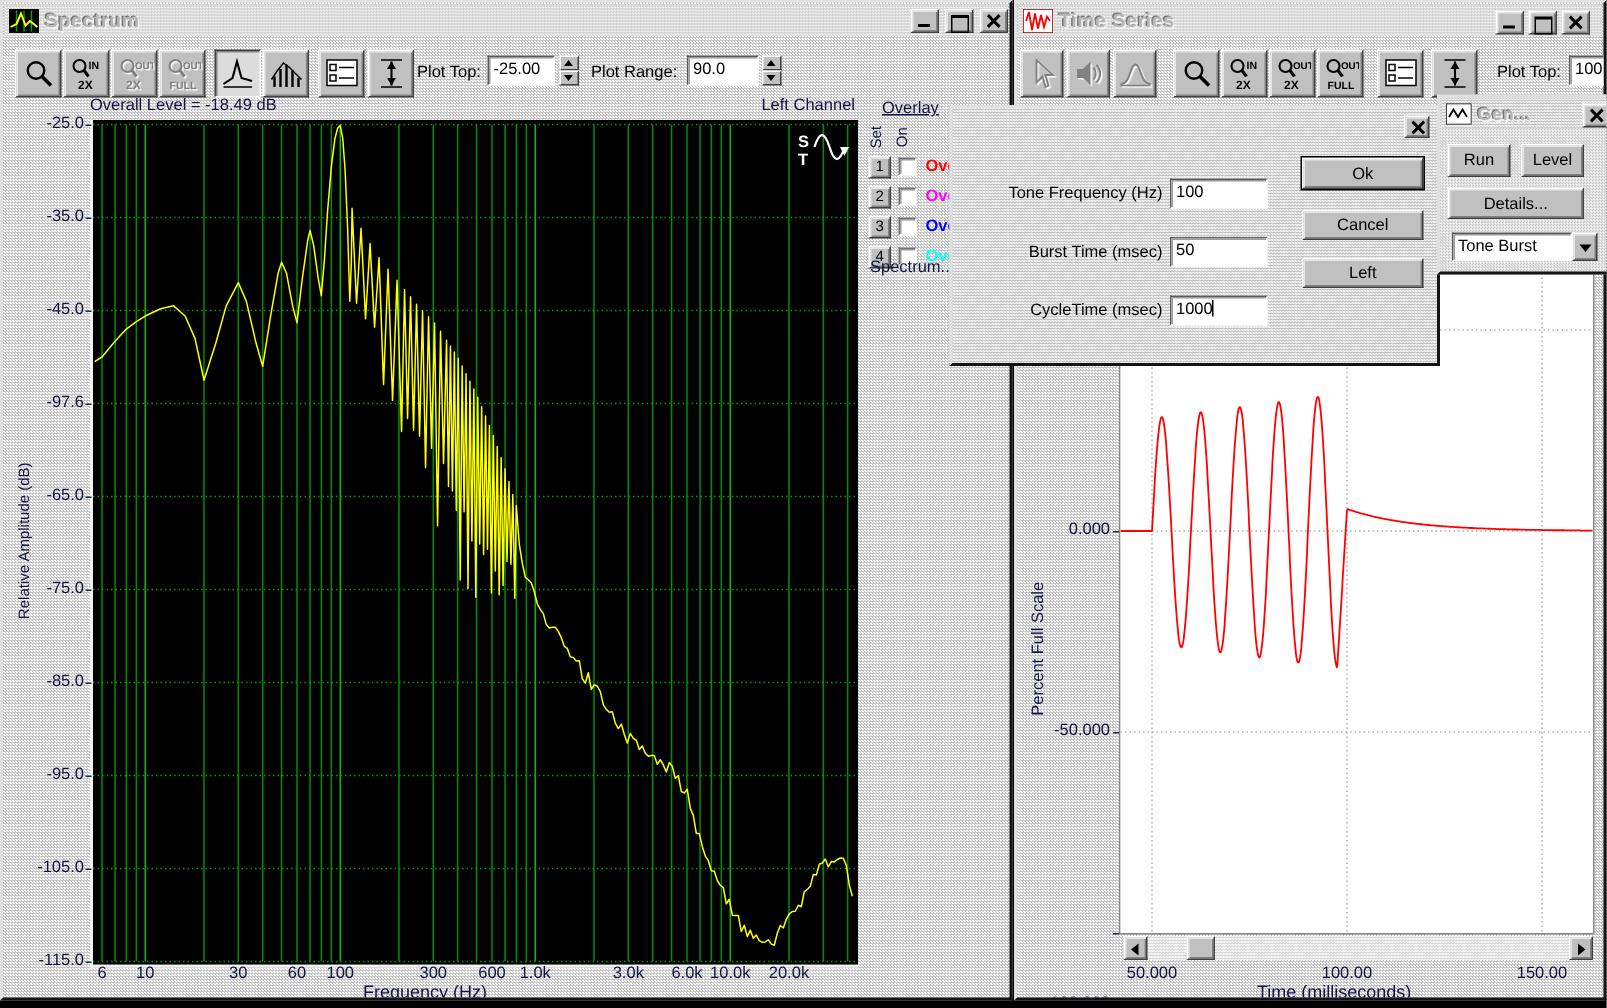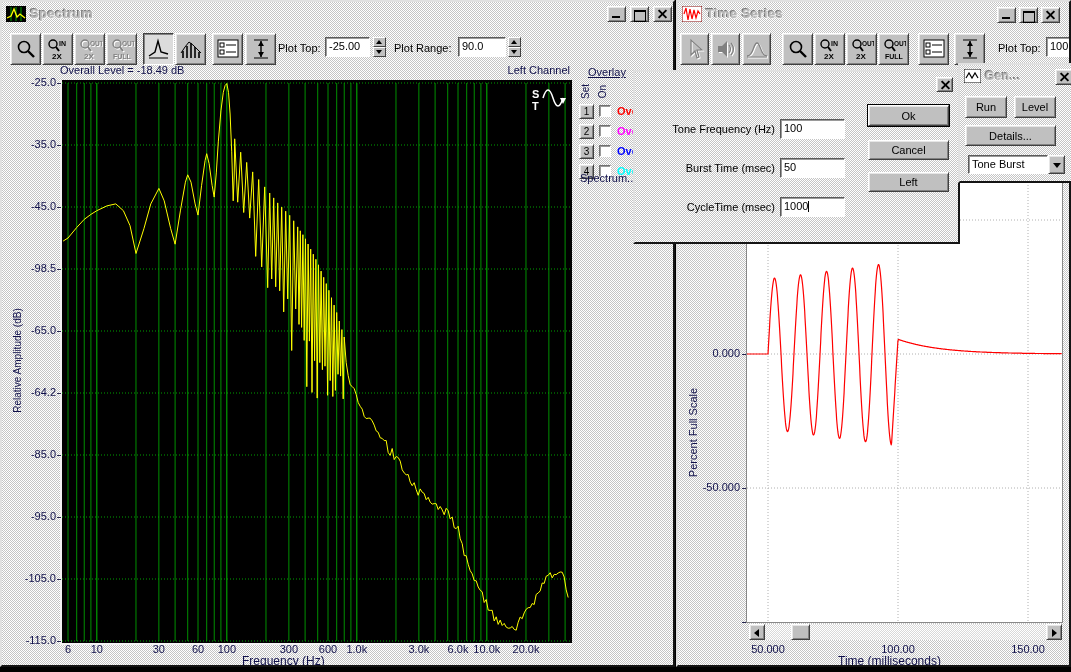--- a/index.html
+++ b/index.html
@@ -209,23 +209,23 @@
       <text x="3" y="24" font-size="11" font-weight="bold" fill="#fff">T</text>
       <path d="M14 12 q5 -16 10 0 q5 16 10 0" fill="none" stroke="#fff" stroke-width="1.5"></path>
       <polygon points="34,12 31,18 37,18" fill="#fff" transform="rotate(180 34 15)"></polygon>
     </svg>
 
   <div class="vtext" style="left:-64px;top:352px;width:160px;height:13px">Relative Amplitude (dB)</div>
   <div id="spec-ylabels">
       <div class="tick-label" style="left: 4px; top: 74px; width: 50px; text-align: right;">-25.0</div>
       <div class="tick-label" style="left: 4px; top: 136px; width: 50px; text-align: right;">-35.0</div>
       <div class="tick-label" style="left: 4px; top: 198px; width: 50px; text-align: right;">-45.0</div>
-      <div class="tick-label" style="left: 4px; top: 260px; width: 50px; text-align: right;">-98.5</div>
+      <div class="tick-label" style="left: 4px; top: 260px; width: 50px; text-align: right;">-97.6</div>
       <div class="tick-label" style="left: 4px; top: 322px; width: 50px; text-align: right;">-65.0</div>
-      <div class="tick-label" style="left: 4px; top: 384px; width: 50px; text-align: right;">-64.2</div>
+      <div class="tick-label" style="left: 4px; top: 384px; width: 50px; text-align: right;">-75.0</div>
       <div class="tick-label" style="left: 4px; top: 446px; width: 50px; text-align: right;">-85.0</div>
       <div class="tick-label" style="left: 4px; top: 508px; width: 50px; text-align: right;">-95.0</div>
       <div class="tick-label" style="left: 4px; top: 570px; width: 50px; text-align: right;">-105.0</div>
       <div class="tick-label" style="left: 4px; top: 632px; width: 50px; text-align: right;">-115.0</div>
     </div>
   <div id="spec-xlabels">
       <div class="tick-label" style="left: 66px; top: 641px; transform: translateX(-50%);">6</div>
       <div class="tick-label" style="left: 94.8403px; top: 641px; transform: translateX(-50%);">10</div>
       <div class="tick-label" style="left: 156.866px; top: 641px; transform: translateX(-50%);">30</div>
       <div class="tick-label" style="left: 196px; top: 641px; transform: translateX(-50%);">60</div>

